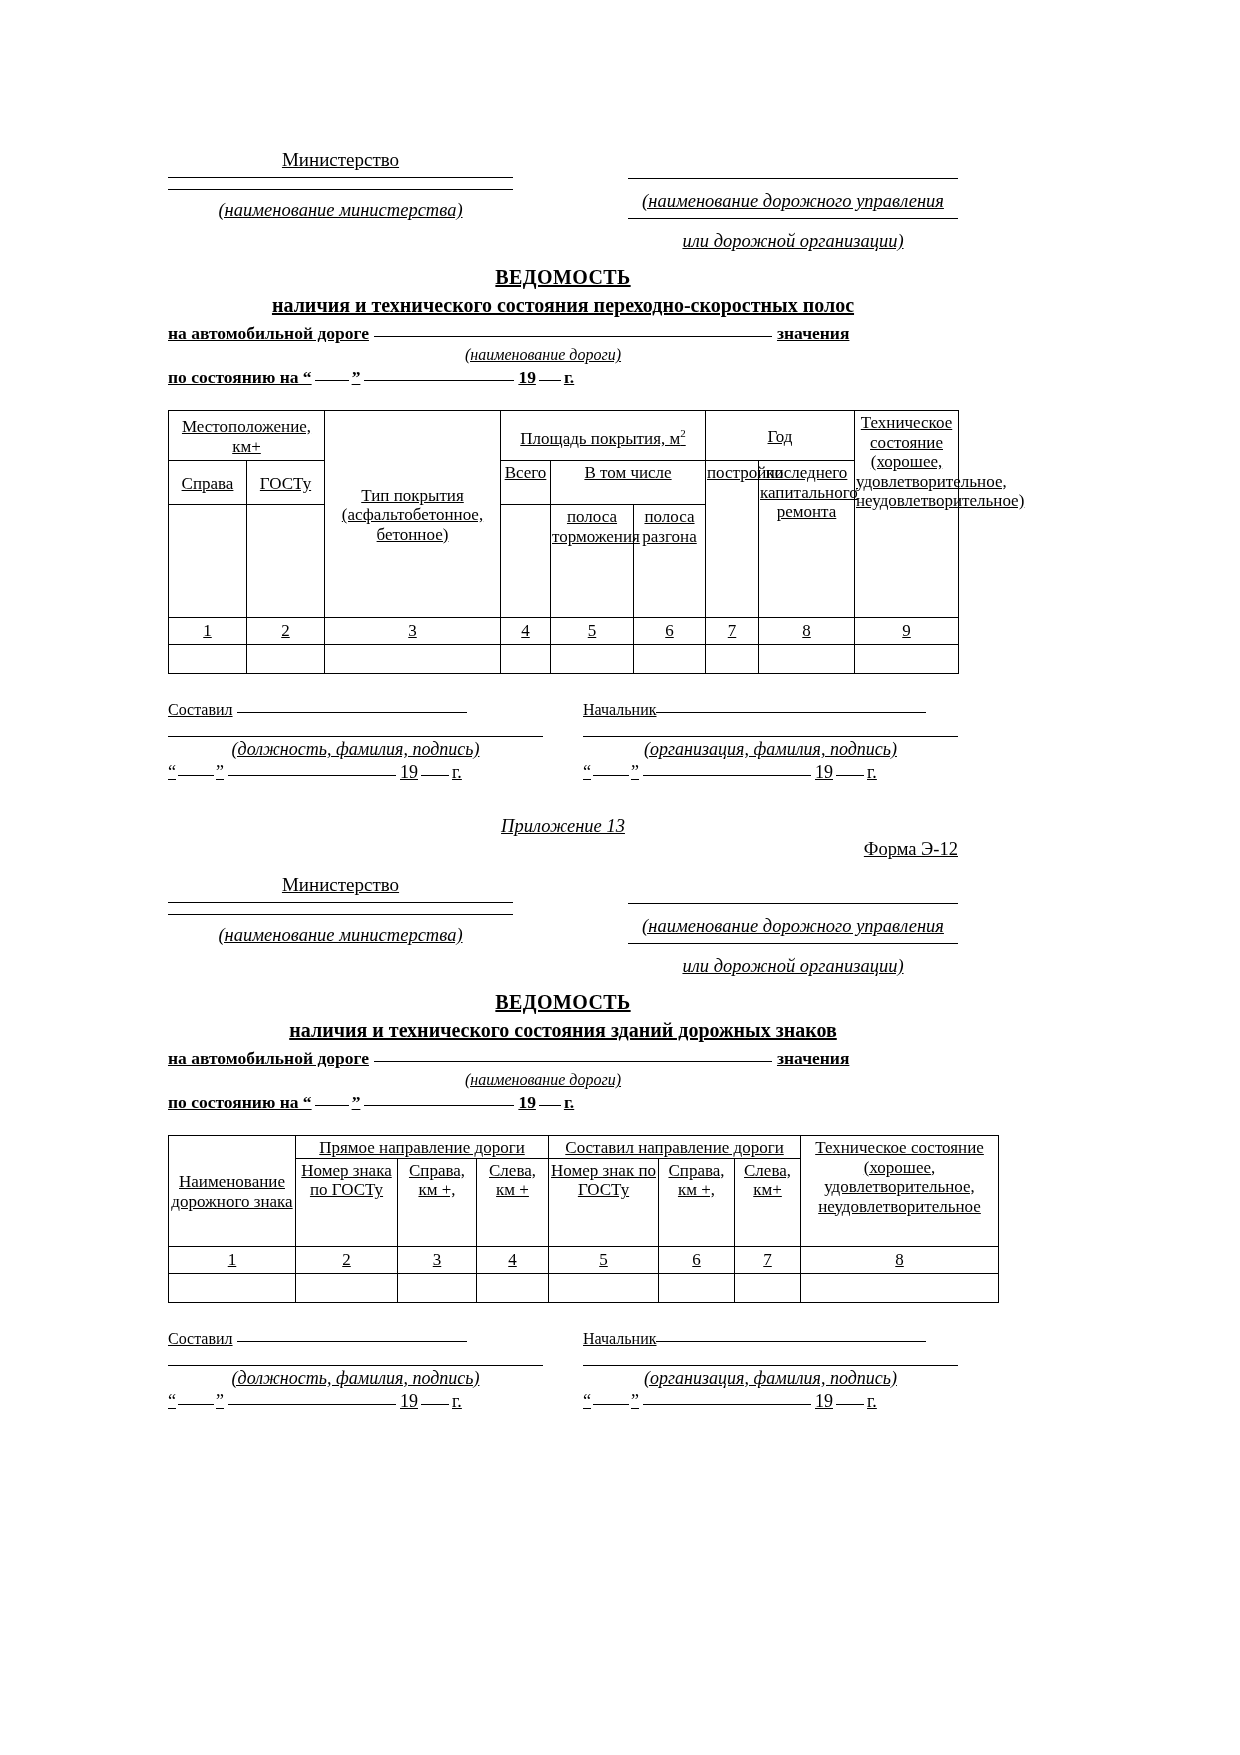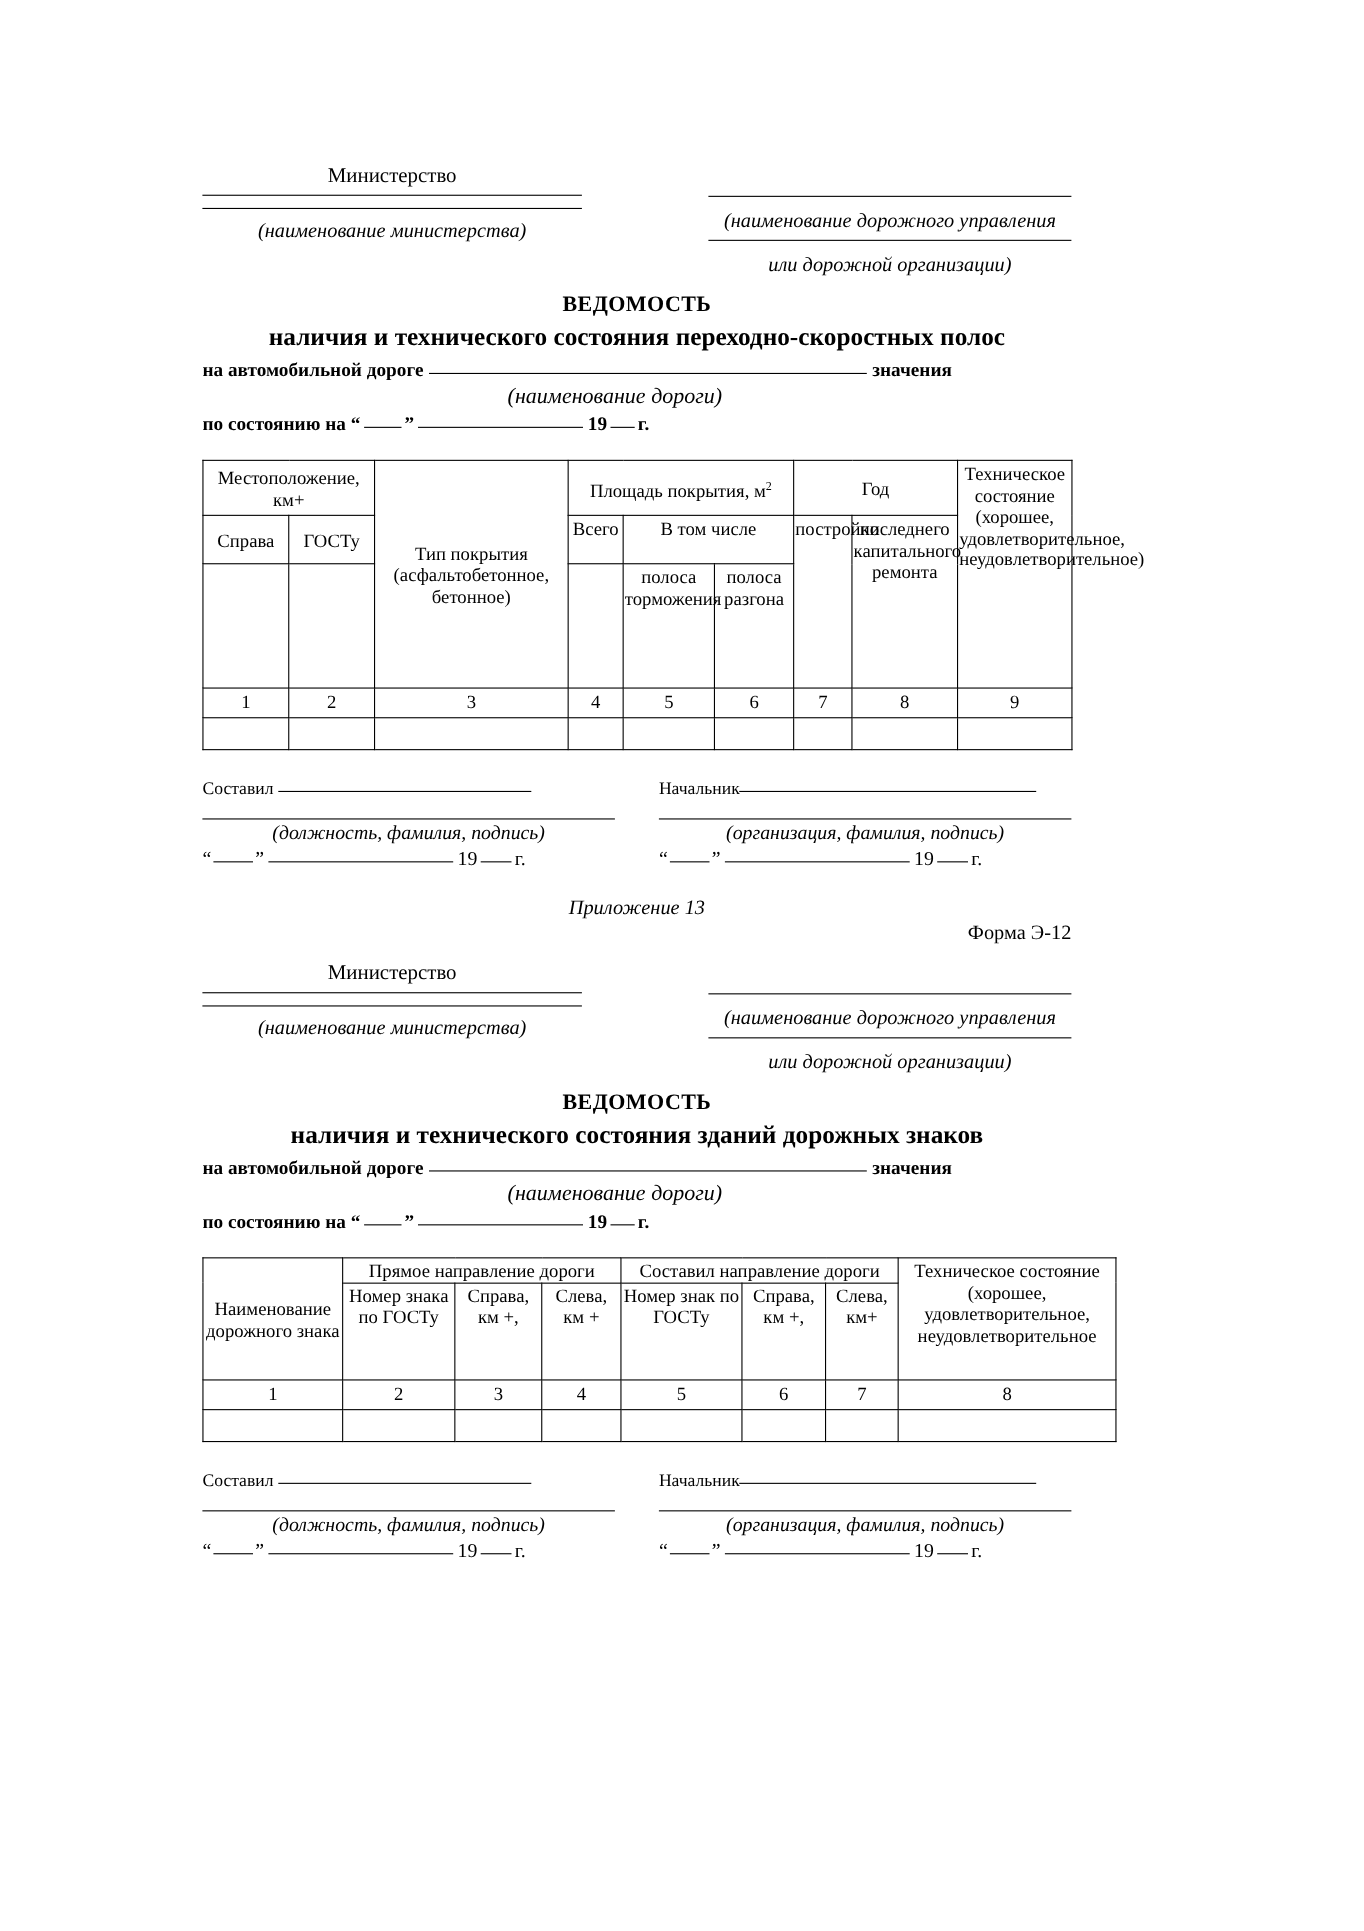--- a/index.html
+++ b/index.html
@@ -17,22 +17,23 @@
   }
   .page {
     position: relative;
     width: 1240px;
     height: 1755px;
     padding: 0;
     box-sizing: border-box;
   }
   .sheet {
     position: absolute;
-    left: 184px;
+    left: 168px;
     width: 790px;
+    text-decoration: underline;
   }
 
   
   .hdr-block {
     display: flex;
     justify-content: space-between;
     align-items: flex-start;
   }
   .hdr-col { width: 345px; }
   .hdr-col.right { width: 330px; }
@@ -61,40 +62,40 @@
   .ved-title {
     text-align: center;
     font-weight: bold;
     font-size: 20px;
     letter-spacing: 0.4px;
     margin-top: 14px;
   }
   .ved-sub {
     text-align: center;
     font-weight: bold;
-    font-size: 23px;
+    font-size: 20px;
     margin-top: 5px;
   }
   .road-line {
     font-weight: bold;
     font-size: 17.5px;
     margin-top: 6px;
     white-space: nowrap;
   }
   .road-line .fill {
     display: inline-block;
     width: 398px;
     border-bottom: 1.4px solid #000;
     vertical-align: 2px;
     margin: 0 5px;
   }
   .road-cap {
     text-align: center;
     font-style: italic;
-    font-size: 20px;
+    font-size: 16px;
     margin-top: 2px;
     padding-right: 40px;
   }
   .state-line {
     font-weight: bold;
     font-size: 17.5px;
     margin-top: 3px;
     white-space: nowrap;
   }
   .state-line .fill-s {

